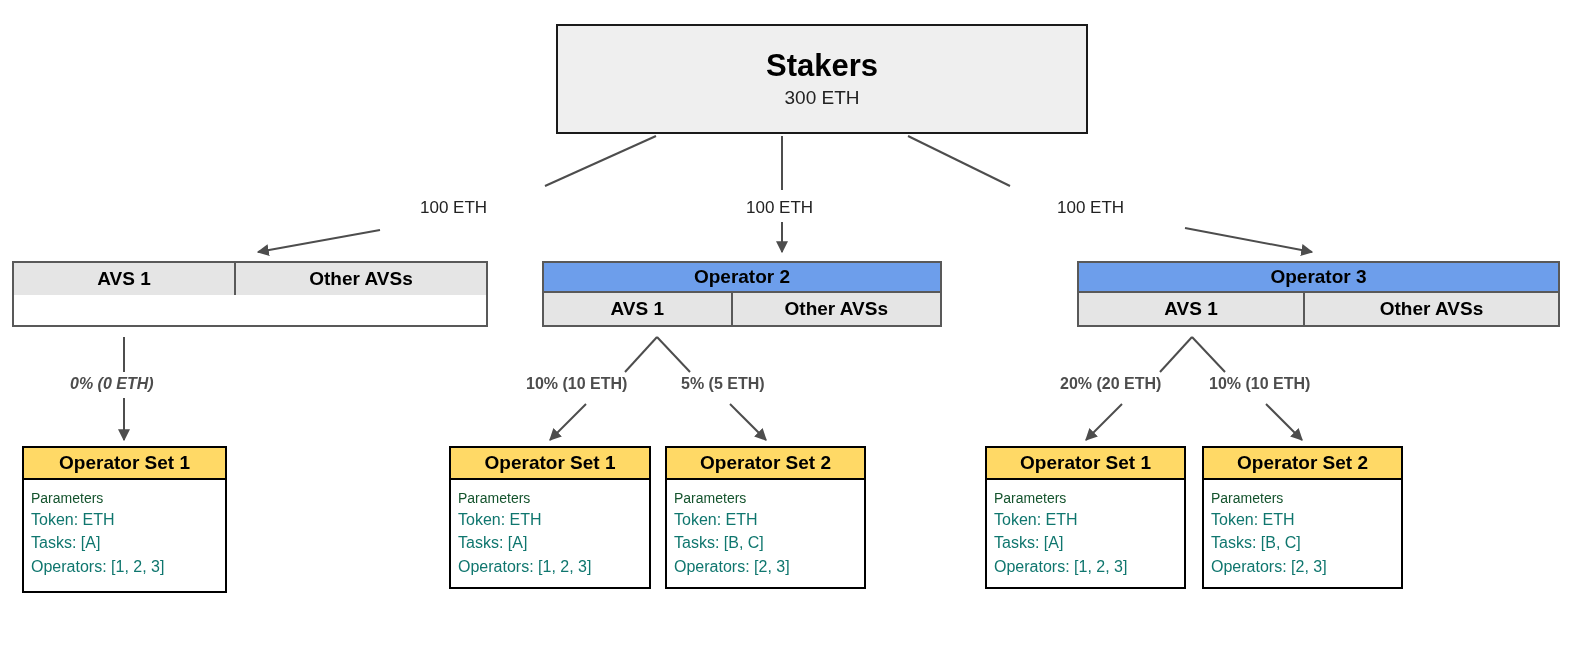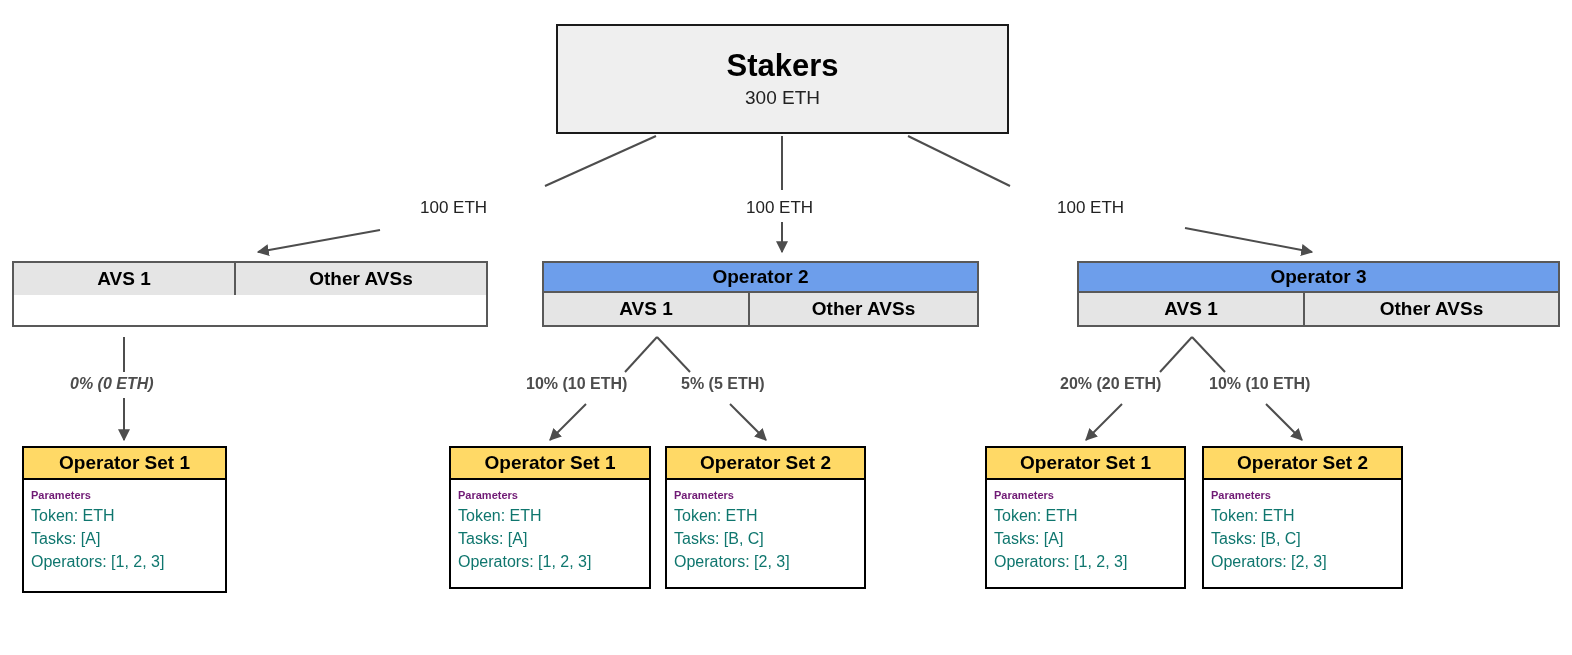--- a/index.html
+++ b/index.html
@@ -26,21 +26,21 @@
     width: 1572px;
     height: 655px;
     pointer-events: none;
   }
 
   
   .stakers-box {
     position: absolute;
     left: 556px;
     top: 24px;
-    width: 453px;
+    width: 532px;
     height: 110px;
     background: #efefef;
     border: 2px solid #1a1a1a;
     box-sizing: border-box;
     display: flex;
     flex-direction: column;
     align-items: center;
     justify-content: center;
   }
   .stakers-title {
@@ -109,23 +109,23 @@
     font-size: 19px;
     font-weight: bold;
     color: #000000;
     box-sizing: border-box;
   }
   .opset-body {
     padding: 8px 7px 8px 7px;
     box-sizing: border-box;
   }
   .opset-params-title {
-    font-size: 11px;
-    font-weight: bold;
-    color: #701a75;
+    font-size: 14px;
+    font-weight: normal;
+    color: #14532d;
     line-height: 1.45;
   }
   .opset-param-line {
     font-size: 16px;
     color: #0f766e;
     line-height: 1.45;
     white-space: nowrap;
   }
 
   
@@ -203,21 +203,21 @@
   <div class="edge-label" style="left:746px; top:198px;">100 ETH</div>
   <div class="edge-label" style="left:1057px; top:198px;">100 ETH</div>
 
   <div class="operator-box" style="left:12px; top:261px; width:476px; height:66px;">
     <div class="operator-avs-row">
       <div class="avs-cell first" style="width:222px;">AVS 1</div>
       <div class="avs-cell" style="width:250px;">Other AVSs</div>
     </div>
   </div>
 
-  <div class="operator-box" style="left:542px; top:261px; width:437px; height:66px;">
+  <div class="operator-box" style="left:542px; top:261px; width:400px; height:66px;">
     <div class="operator-header">Operator 2</div>
     <div class="operator-avs-row">
       <div class="avs-cell first" style="width:226px;">AVS 1</div>
       <div class="avs-cell" style="width:249px;">Other AVSs</div>
     </div>
   </div>
 
   <div class="operator-box" style="left:1077px; top:261px; width:483px; height:66px;">
     <div class="operator-header">Operator 3</div>
     <div class="operator-avs-row">

